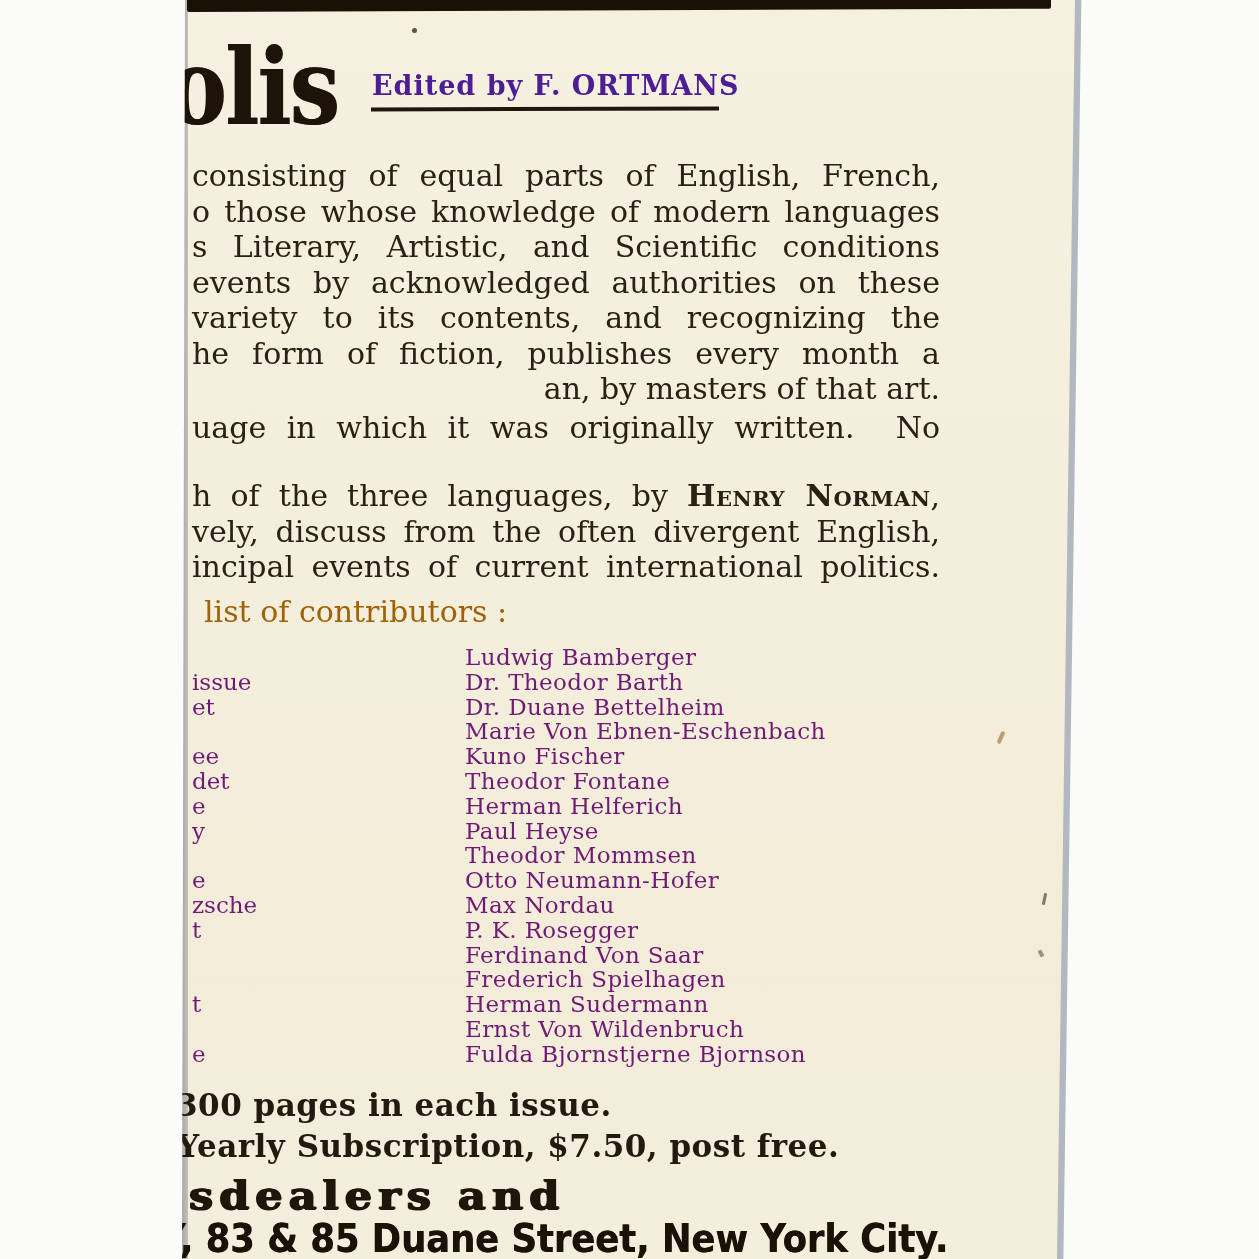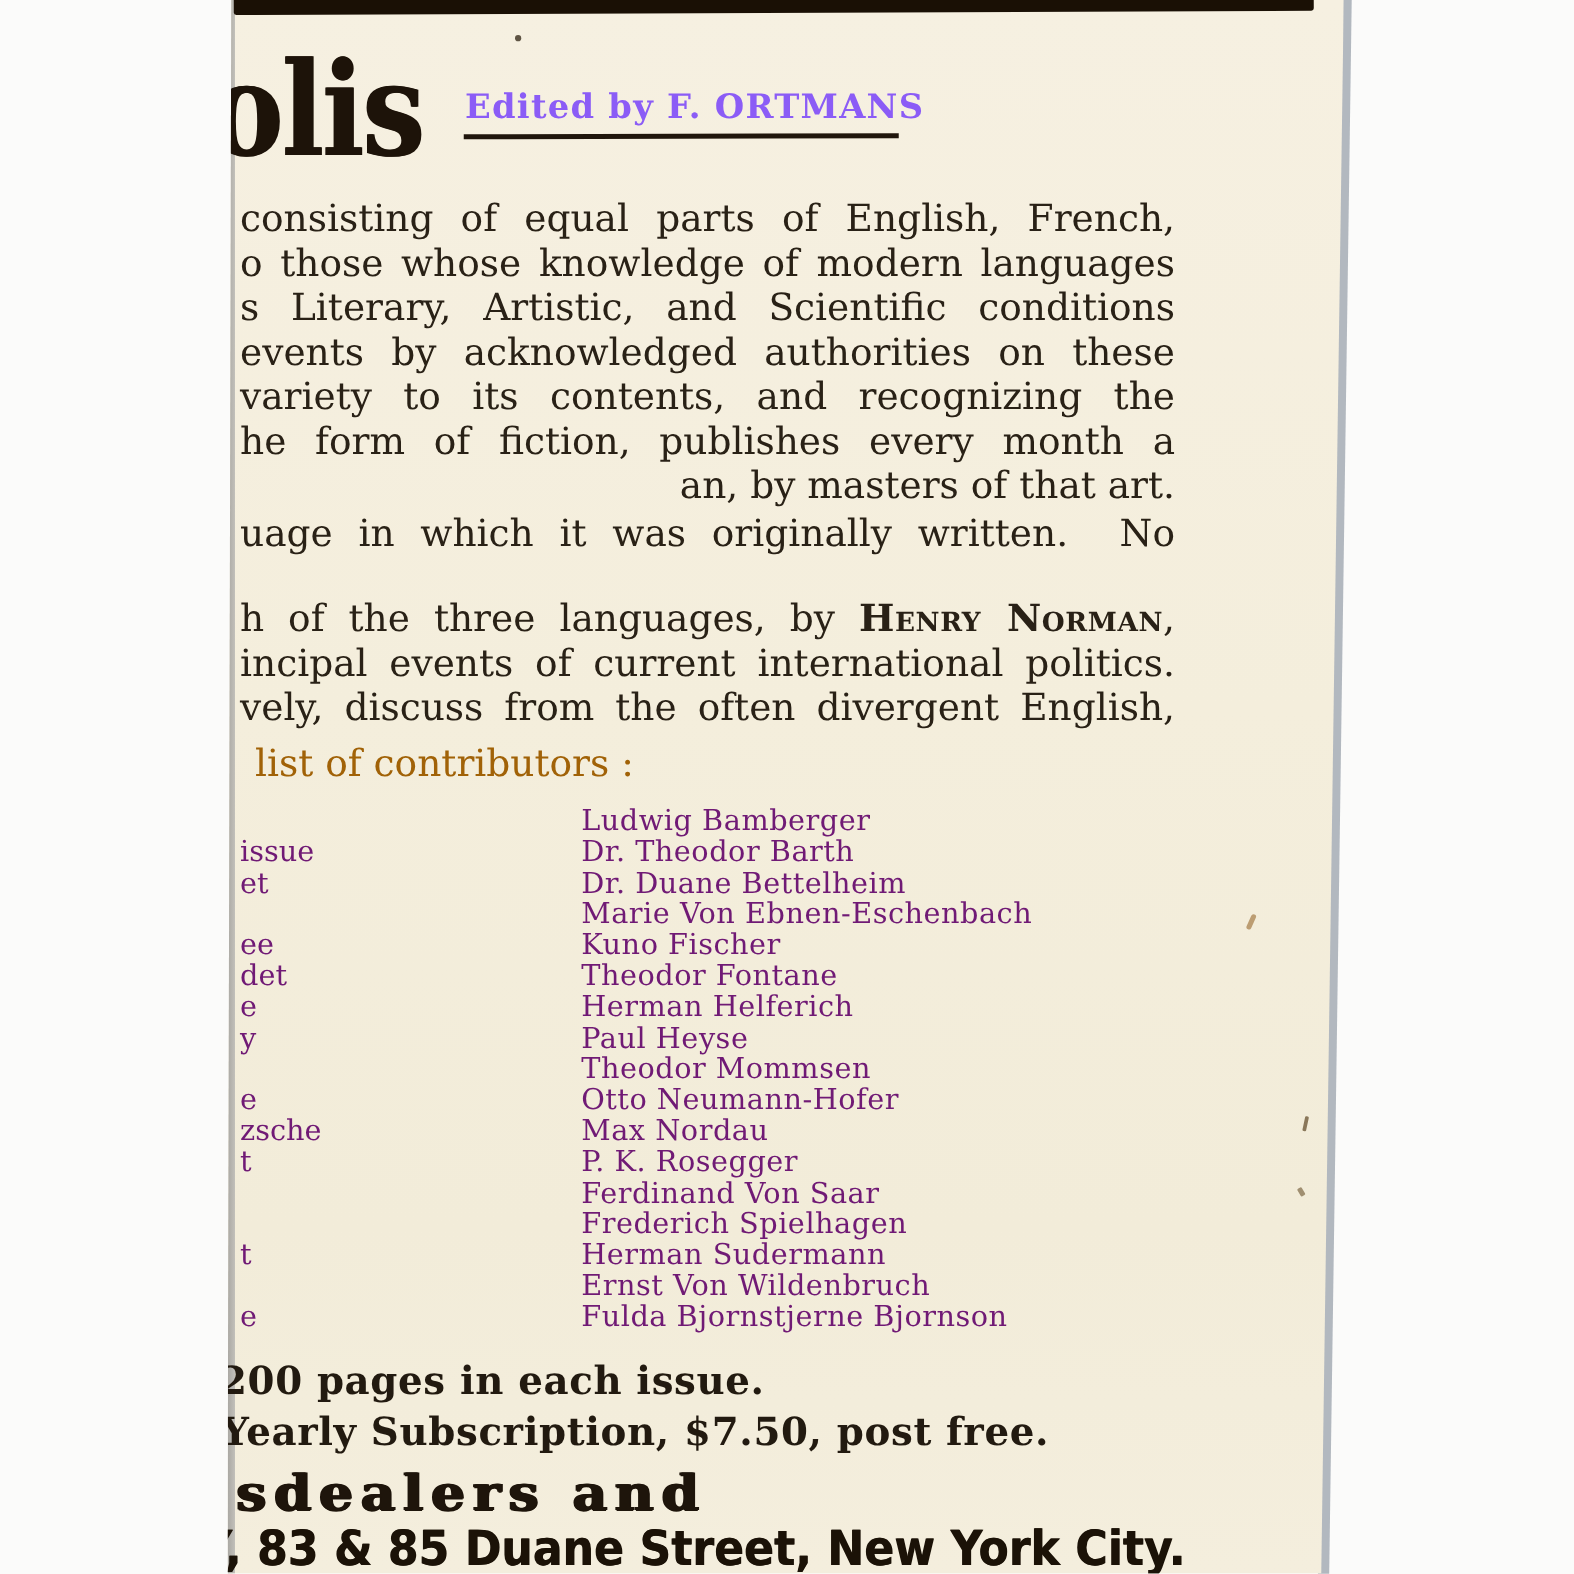--- a/index.html
+++ b/index.html
@@ -35,21 +35,21 @@
     border-radius:0 0 2px 2px;
   }
   .masthead{
     position:absolute;left:167px;top:36px;margin:0;
     font-size:104px;line-height:104px;font-weight:bold;color:#1d1309;
     letter-spacing:-2px;transform:scaleX(0.86);transform-origin:left top;
     text-shadow:1px 0 0 currentColor;
   }
   .edited{
     position:absolute;left:372px;top:70px;
-    font-size:27px;font-weight:bold;letter-spacing:1px;color:#8b5cf6;
+    font-size:27px;font-weight:bold;letter-spacing:1px;color:#4c1d95;
   }
   .edited-underline{
     position:absolute;left:371px;top:107px;width:348px;height:4px;
     background:#20160c;transform:rotate(-0.15deg);
   }
   .jblock{position:absolute;left:192px;width:748px;font-size:30px;color:#292116;}
   .jline{
     width:748px;line-height:35.5px;white-space:nowrap;
     text-align:justify;text-align-last:justify;white-space:normal;
     height:35.5px;overflow:visible;
@@ -117,22 +117,22 @@
       <div class="jline">he form of fiction, publishes every month a</div>
       <div class="lline">an, by masters of that art.</div>
     </div>
 
     <div class="jblock" style="top:410px">
       <div class="jline">uage in which it was originally written. &nbsp;No</div>
     </div>
 
     <div class="jblock" style="top:478px">
       <div class="jline"><span>h of the three languages, by </span><span class="smallcaps">Henry Norman</span><span>,</span></div>
+      <div class="jline">vely, discuss from the often divergent English,</div>
       <div class="jline">incipal events of current international politics.</div>
-      <div class="jline">vely, discuss from the often divergent English,</div>
     </div>
 
     <div class="contrib-heading">list of contributors :</div>
 
     <div class="contributors">
       <div class="crow">
         <span class="cleft"></span>
         <span class="cname">Ludwig Bamberger</span>
       </div>
       <div class="crow">
@@ -194,21 +194,21 @@
       <div class="crow">
         <span class="cleft"></span>
         <span class="cname">Ernst Von Wildenbruch</span>
       </div>
       <div class="crow">
         <span class="cleft">e</span>
         <span class="cname">Fulda Bjornstjerne Bjornson</span>
       </div>
     </div>
 
-    <div class="bold-line pages-line">200 pages in each issue.</div>
+    <div class="bold-line pages-line">300 pages in each issue.</div>
     <div class="bold-line subscription-line">Yearly Subscription, $7.50, post free.</div>
     <div class="dealers-line">sdealers and</div>
     <div class="address-line">Y, 83 &amp; 85 Duane Street, New York City.</div>
 
     <div class="speck-a"></div>
     <div class="speck-b"></div>
     <div class="speck-c"></div>
     <div class="speck-d"></div>
   </div>
 </div>

